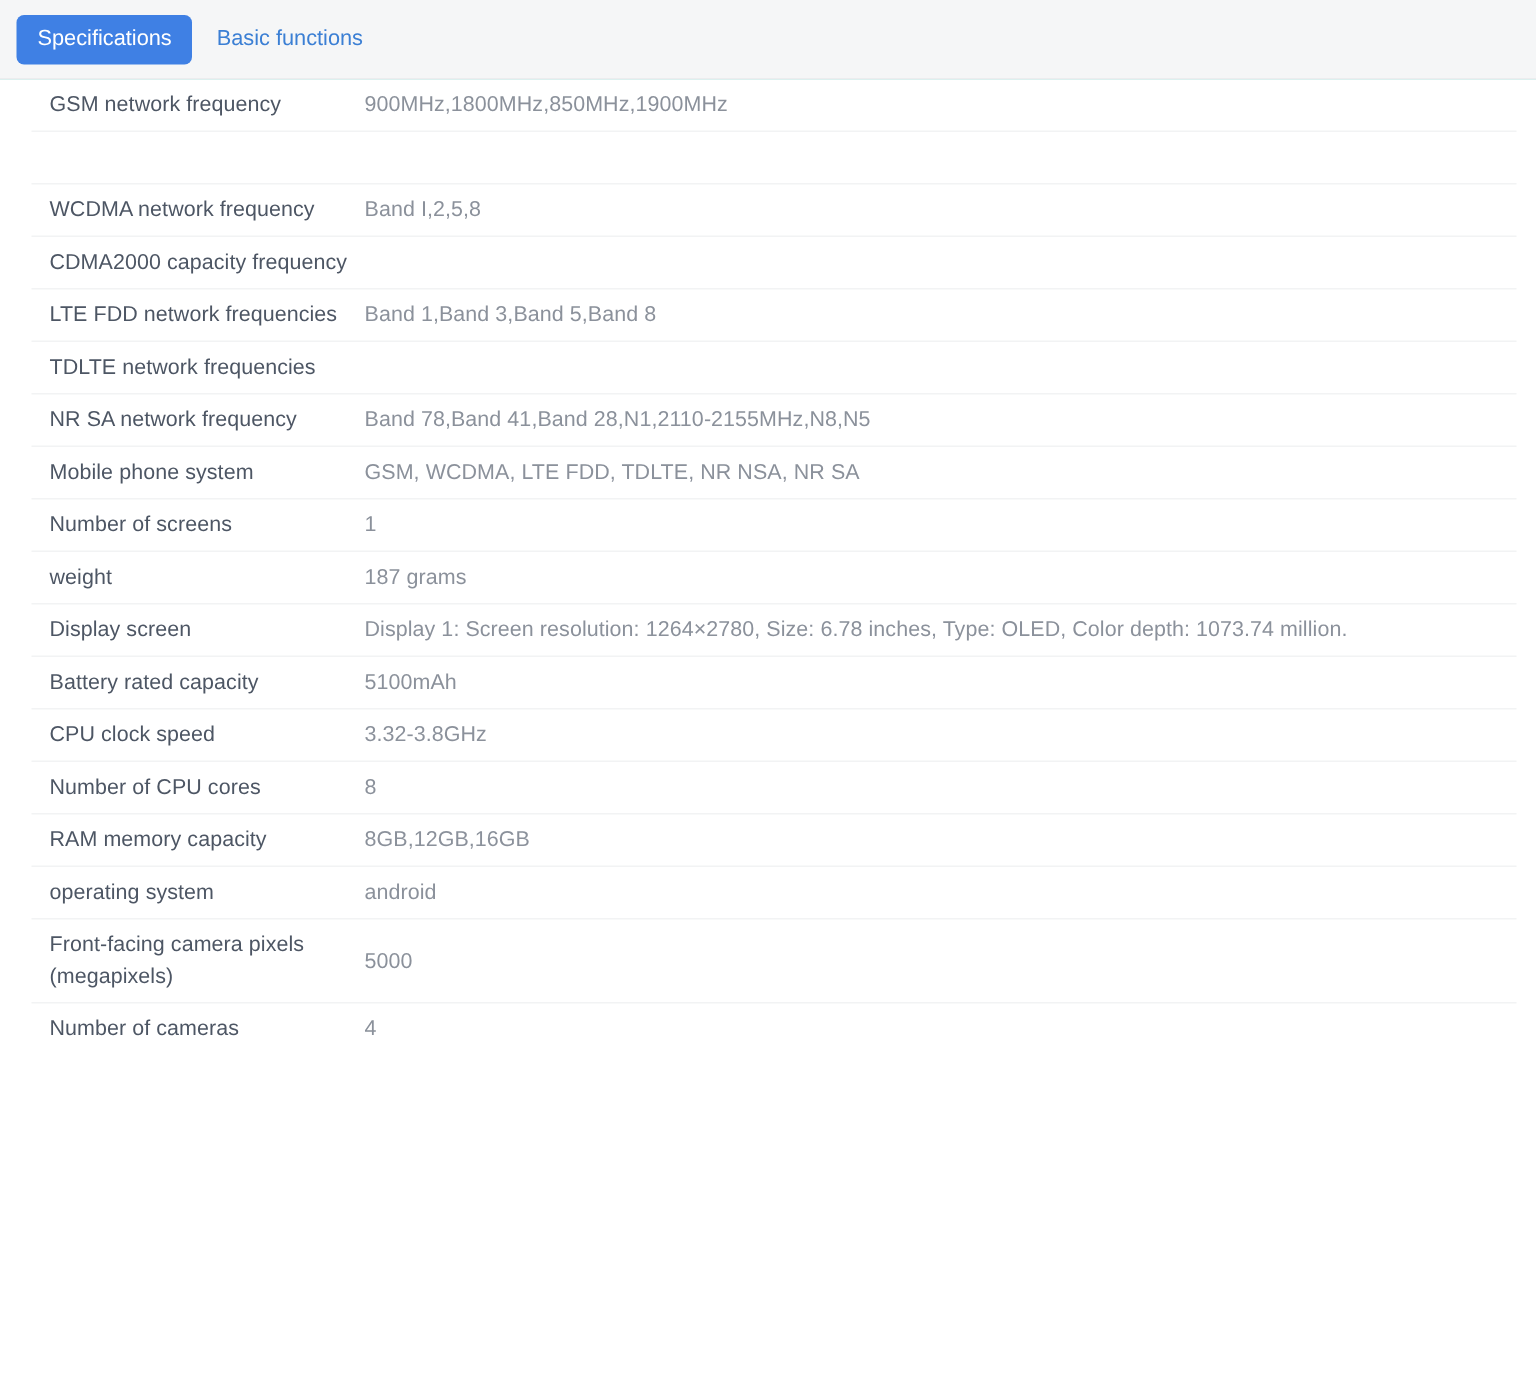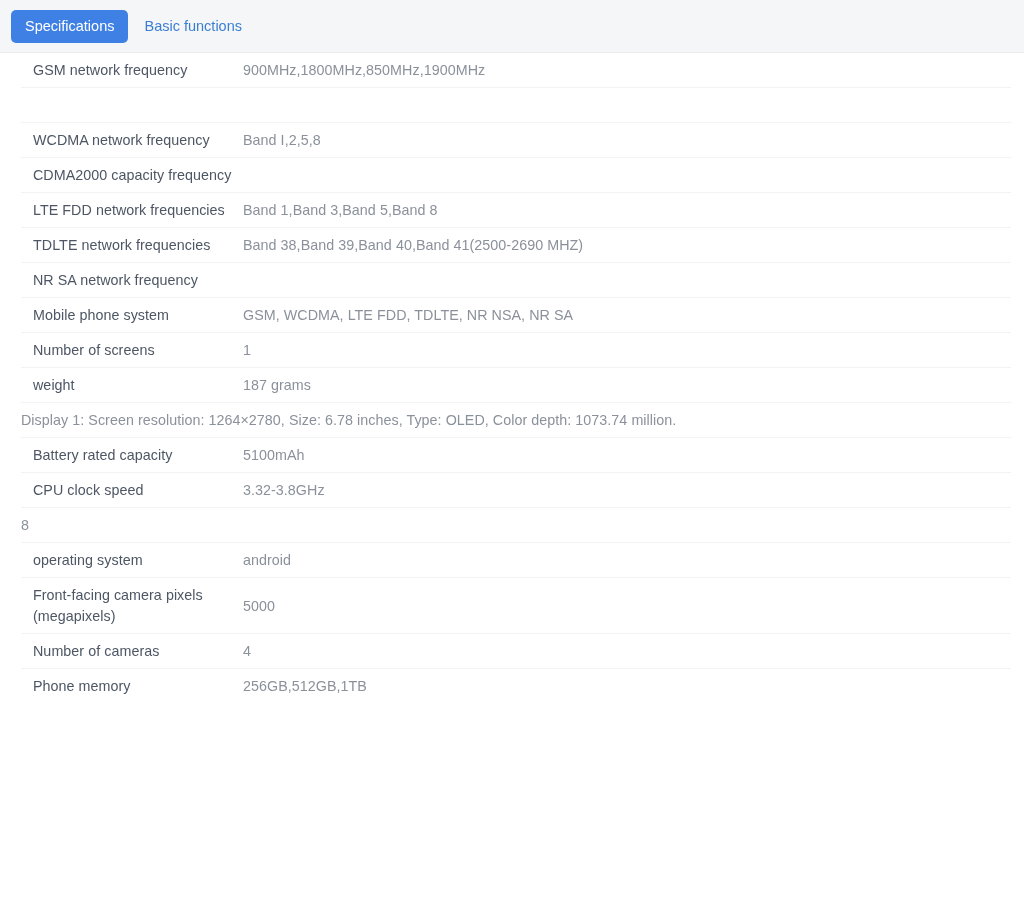--- a/index.html
+++ b/index.html
@@ -128,50 +128,56 @@
       <div class="spec-row">
         <div class="spec-label">CDMA2000 capacity frequency</div>
         <div class="spec-value"></div>
       </div>
       <div class="spec-row">
         <div class="spec-label">LTE FDD network frequencies</div>
         <div class="spec-value">Band 1,Band 3,Band 5,Band 8</div>
       </div>
       <div class="spec-row">
         <div class="spec-label">TDLTE network frequencies</div>
-        <div class="spec-value">Band 38,Band 39,Band 40,Band 41(2500-2690 MHZ)</div>
       </div>
       <div class="spec-row">
         <div class="spec-label">NR SA network frequency</div>
+        <div class="spec-value">Band 78,Band 41,Band 28,N1,2110-2155MHz,N8,N5</div>
       </div>
       <div class="spec-row">
         <div class="spec-label">Mobile phone system</div>
         <div class="spec-value">GSM, WCDMA, LTE FDD, TDLTE, NR NSA, NR SA</div>
       </div>
       <div class="spec-row">
         <div class="spec-label">Number of screens</div>
         <div class="spec-value">1</div>
       </div>
       <div class="spec-row">
         <div class="spec-label">weight</div>
         <div class="spec-value">187 grams</div>
       </div>
       <div class="spec-row">
+        <div class="spec-label">Display screen</div>
         <div class="spec-value">Display 1: Screen resolution: 1264×2780, Size: 6.78 inches, Type: OLED, Color depth: 1073.74 million.</div>
       </div>
       <div class="spec-row">
         <div class="spec-label">Battery rated capacity</div>
         <div class="spec-value">5100mAh</div>
       </div>
       <div class="spec-row">
         <div class="spec-label">CPU clock speed</div>
         <div class="spec-value">3.32-3.8GHz</div>
       </div>
       <div class="spec-row">
+        <div class="spec-label">Number of CPU cores</div>
         <div class="spec-value">8</div>
+      </div>
+      <div class="spec-row">
+        <div class="spec-label">RAM memory capacity</div>
+        <div class="spec-value">8GB,12GB,16GB</div>
       </div>
       <div class="spec-row">
         <div class="spec-label">operating system</div>
         <div class="spec-value">android</div>
       </div>
       <div class="spec-row">
         <div class="spec-label">Front-facing camera pixels (megapixels)</div>
         <div class="spec-value">5000</div>
       </div>
       <div class="spec-row">

